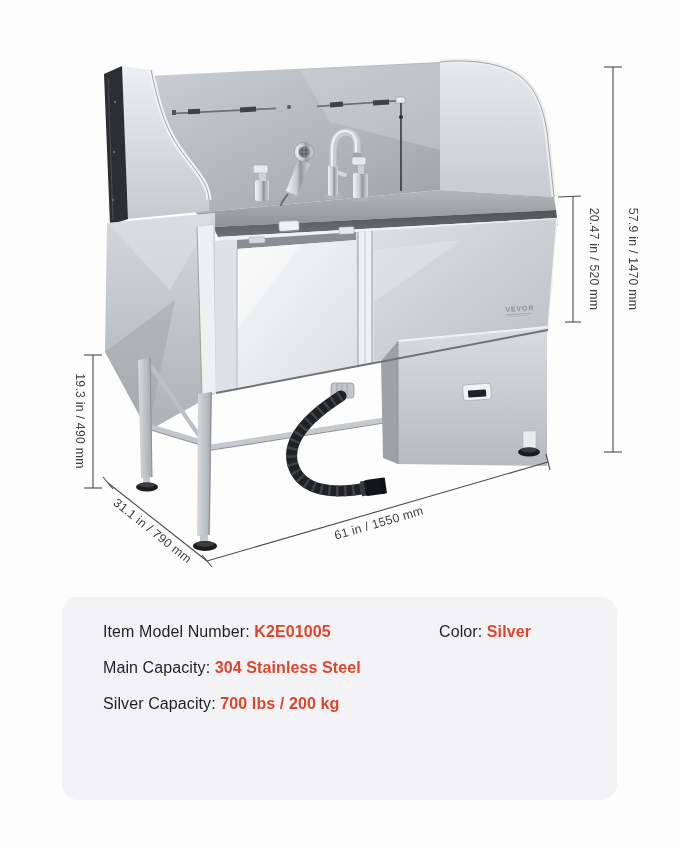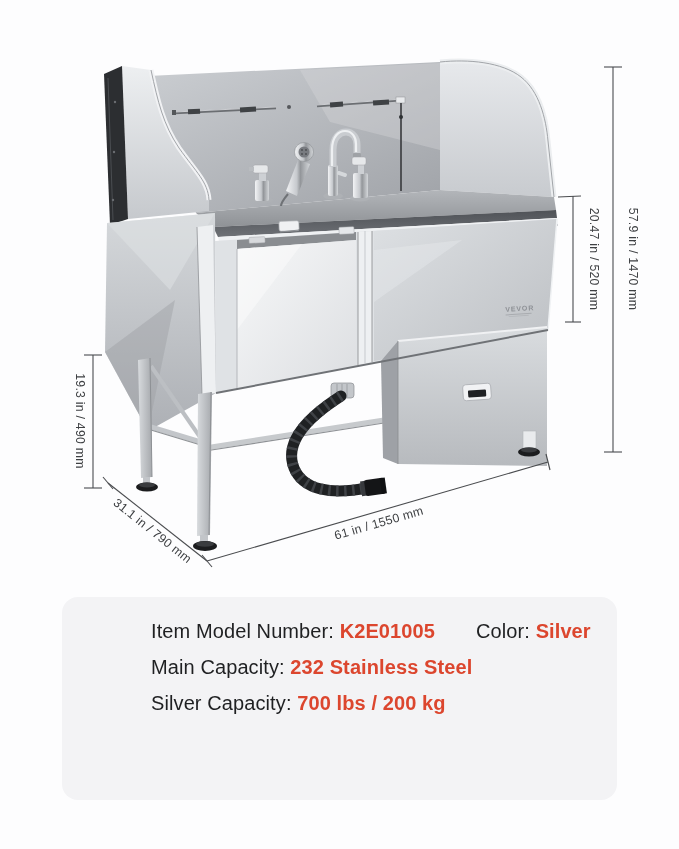--- a/index.html
+++ b/index.html
@@ -7,23 +7,23 @@
     position:relative;width:679px;height:849px;background:#fdfdfe;
     font-family:"Liberation Sans",sans-serif;overflow:hidden;
   }
   .figure-svg{position:absolute;top:0;left:0;font-family:"Liberation Sans",sans-serif;}
   .dim-label{font-size:12.3px;fill:#3e4043;letter-spacing:.25px;}
   .spec-panel{
     position:absolute;left:62px;top:597px;width:555px;height:203px;
     background:#f3f3f5;border-radius:16px;box-sizing:border-box;
     padding:24px 28px 0 41px;
   }
-  .spec-row{position:relative;font-size:20px;color:#1f2022;line-height:21px;margin-bottom:15px;letter-spacing:.1px;white-space:nowrap;margin-left:48px;}
+  .spec-row{position:relative;font-size:16px;color:#1f2022;line-height:21px;margin-bottom:15px;letter-spacing:.1px;white-space:nowrap;}
   .spec-row .val{color:#dc462e;font-weight:bold;}
-  .color-pair{position:absolute;left:325px;top:0;}
+  .color-pair{position:absolute;left:336px;top:0;}
   .brand-text{font-size:7px;font-weight:bold;letter-spacing:.9px;fill:#8e9196;}
 </style>
 </head>
 <body>
 
 <div class="screen">
 
   <svg class="figure-svg" width="679" height="600" viewBox="0 0 679 600">
     <defs>
       <linearGradient id="gWall" x1="0" y1="0" x2="0.85" y2="1">
@@ -281,21 +281,21 @@
     <div class="spec-row">
       <span class="lbl">Item Model Number:</span>
       <span class="val">K2E01005</span>
       <span class="color-pair">
         <span class="lbl">Color:</span>
         <span class="val">Silver</span>
       </span>
     </div>
     <div class="spec-row">
       <span class="lbl">Main Capacity:</span>
-      <span class="val">232 Stainless Steel</span>
+      <span class="val">304 Stainless Steel</span>
     </div>
     <div class="spec-row">
       <span class="lbl">Silver Capacity:</span>
       <span class="val">700 lbs / 200 kg</span>
     </div>
   </div>
 
 </div>
 
 </body></html>

